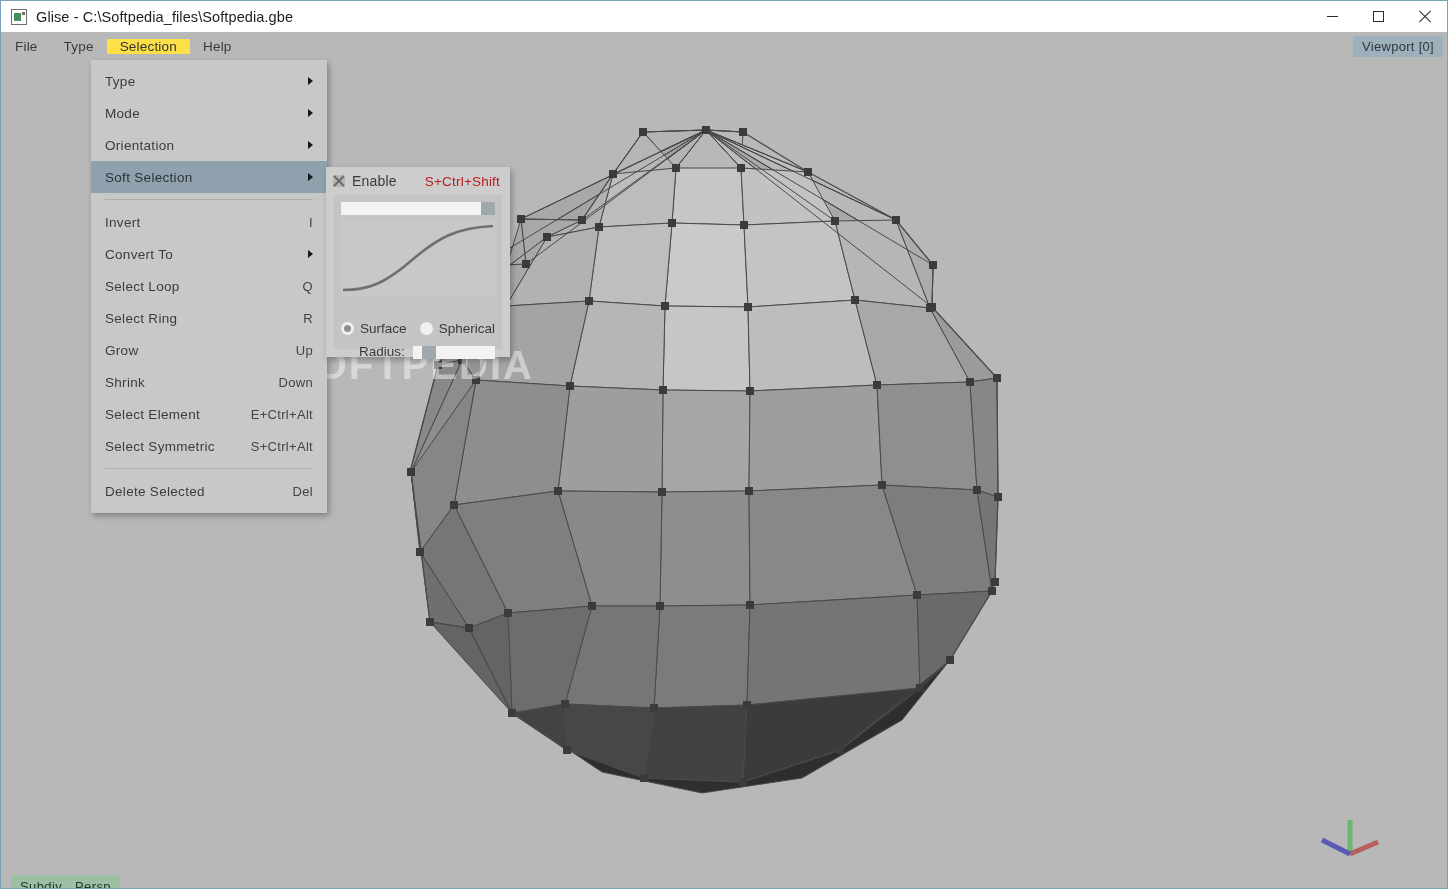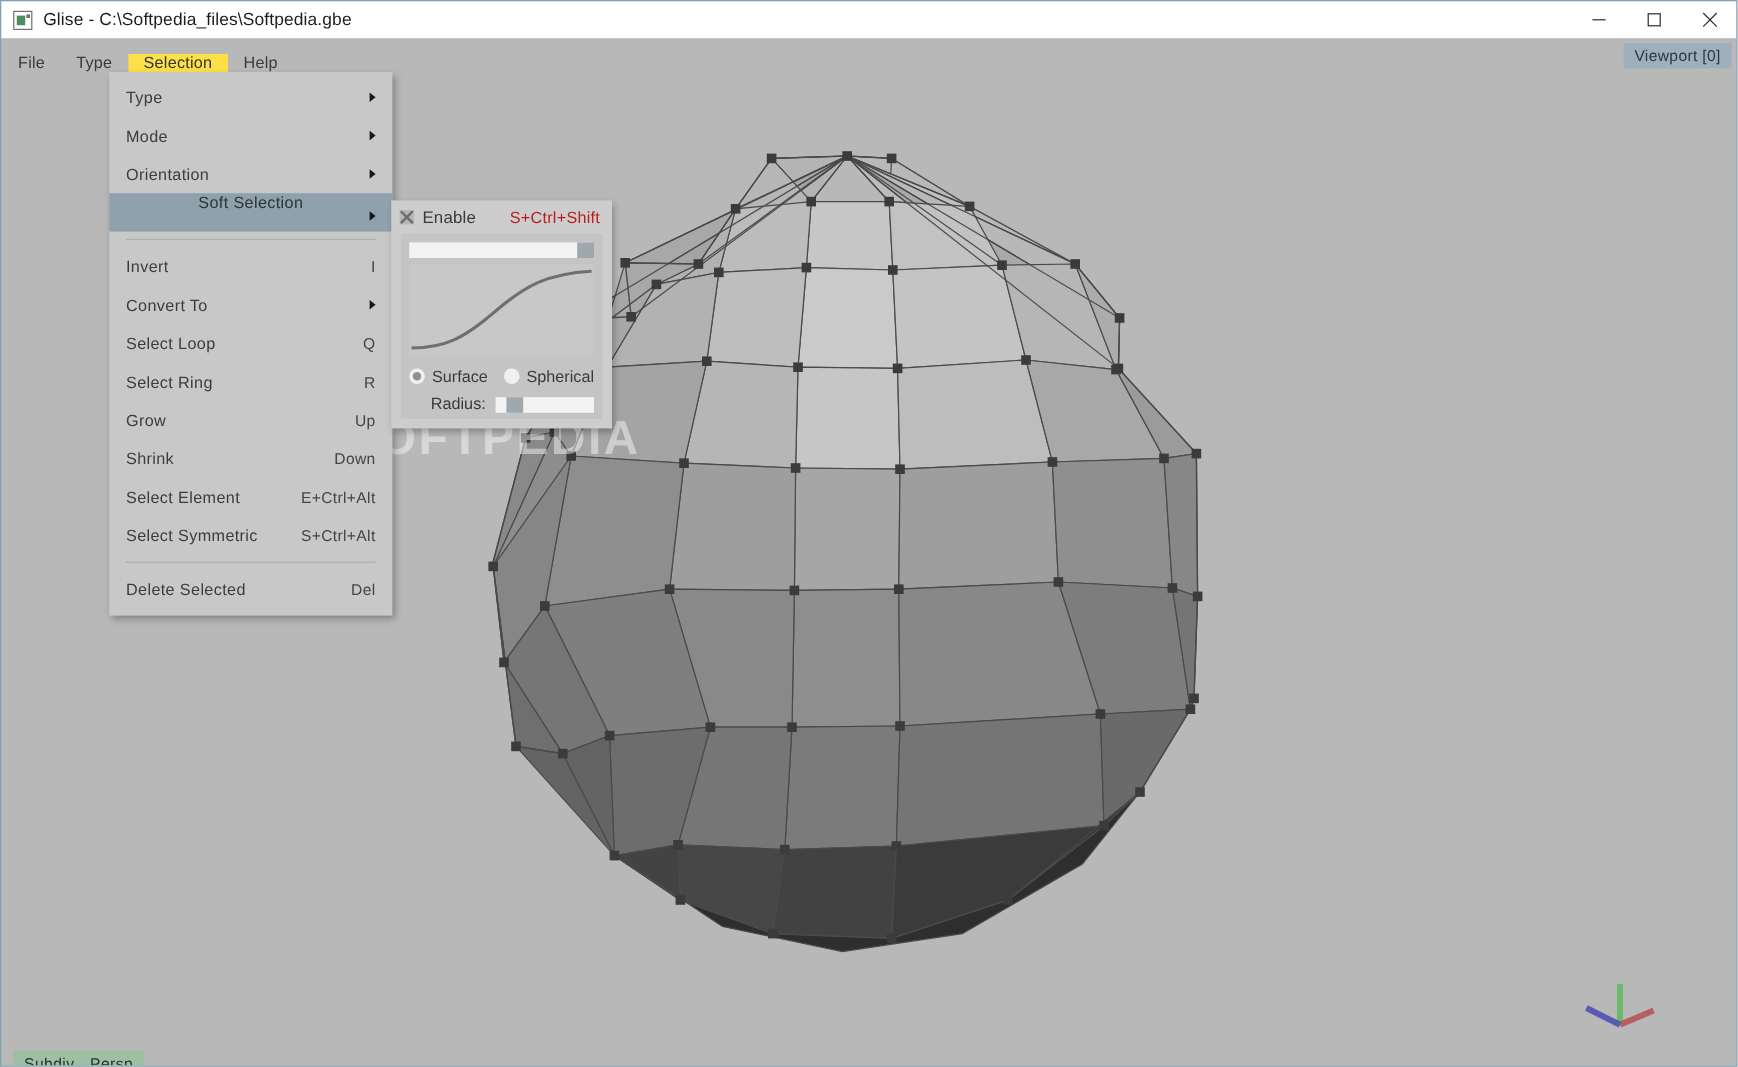--- a/index.html
+++ b/index.html
@@ -63,21 +63,21 @@
     width: 16px; height: 1px; background: #2b2b2b;
   }
   .wb-close::before { transform: rotate(45deg); }
   .wb-close::after  { transform: rotate(-45deg); }
 
   
   #menubar {
     position: absolute; left: 1px; top: 31px;
     width: 1445px; height: 28px;
     background: #b8b8b8;
-    display: flex; align-items: flex-end;
+    display: flex; align-items: center;
   }
   .menu-top {
     display: flex; align-items: center;
     padding: 0 13px;
     font-size: 13.5px;
     color: #3a3a3a;
     cursor: default;
     letter-spacing: .2px;
   }
   .menu-top.active { background: #fde047; color: #333; }
@@ -139,21 +139,21 @@
   .mi {
     position: relative;
     display: flex; align-items: center;
     height: 32px;
     padding: 0 14px 0 14px;
     font-size: 13.5px;
     color: #3c3c3c;
     cursor: default;
     letter-spacing: .3px;
   }
-  .mi.selected { background: #8ea1ad; color: #2d3338; flex-direction: column; }
+  .mi.selected { background: #8ea1ad; color: #2d3338; }
   .mi .label { white-space: nowrap; }
   .mi .accel {
     margin-left: auto;
     font-size: 13px;
     color: #444;
     white-space: nowrap;
   }
   .mi .arrow {
     margin-left: auto;
     width: 0; height: 0;
@@ -212,21 +212,21 @@
     width: 14px; height: 13px; background: #9fa8ad;
   }
   #sp-curve {
     height: 76px;
     background: #c8c8c8;
     position: relative;
   }
   #sp-radio-row {
     display: flex; align-items: center;
     height: 24px;
-    margin-top: 5px;
+    margin-top: 20px;
     font-size: 13.5px;
     color: #3a3a3a;
   }
   .radio {
     width: 13px; height: 13px; border-radius: 50%;
     background: #f0f0f0;
     position: relative; margin-right: 6px;
     flex: 0 0 auto;
     cursor: default;
   }

